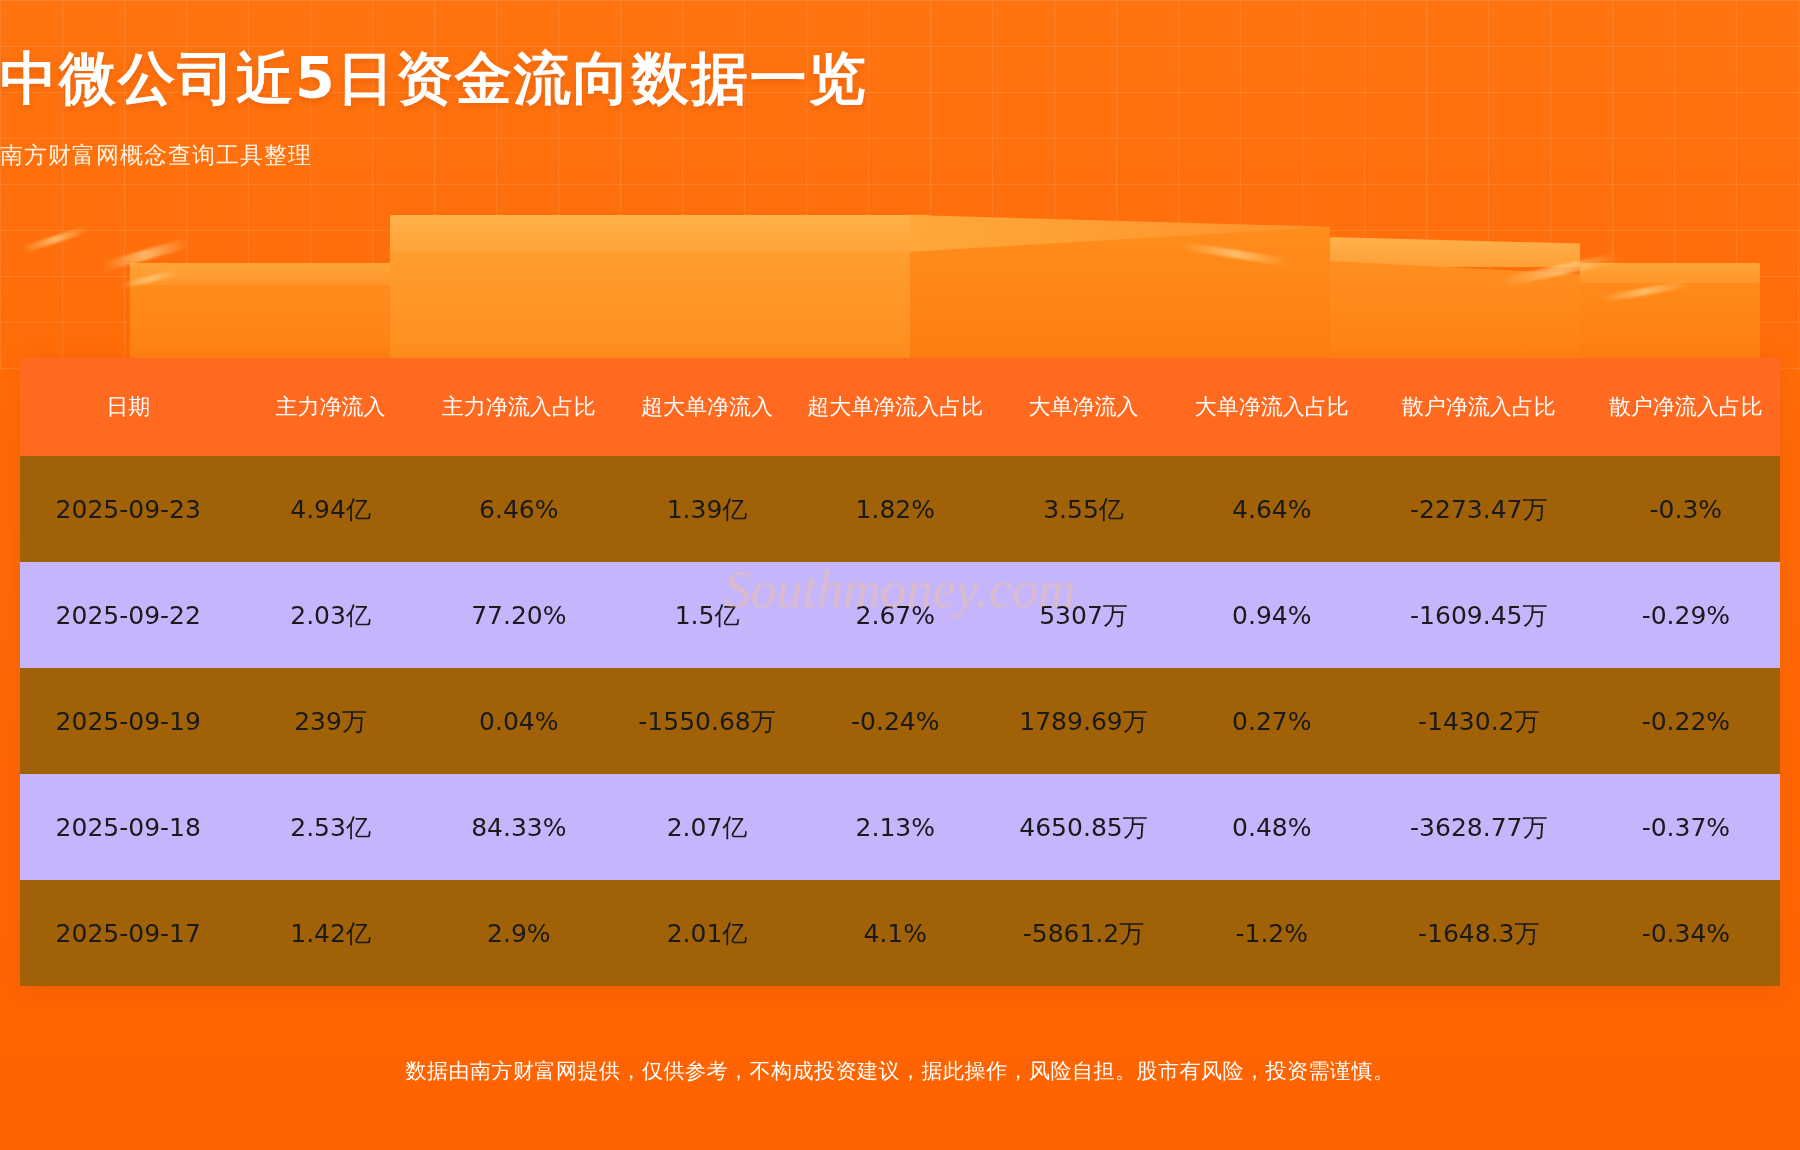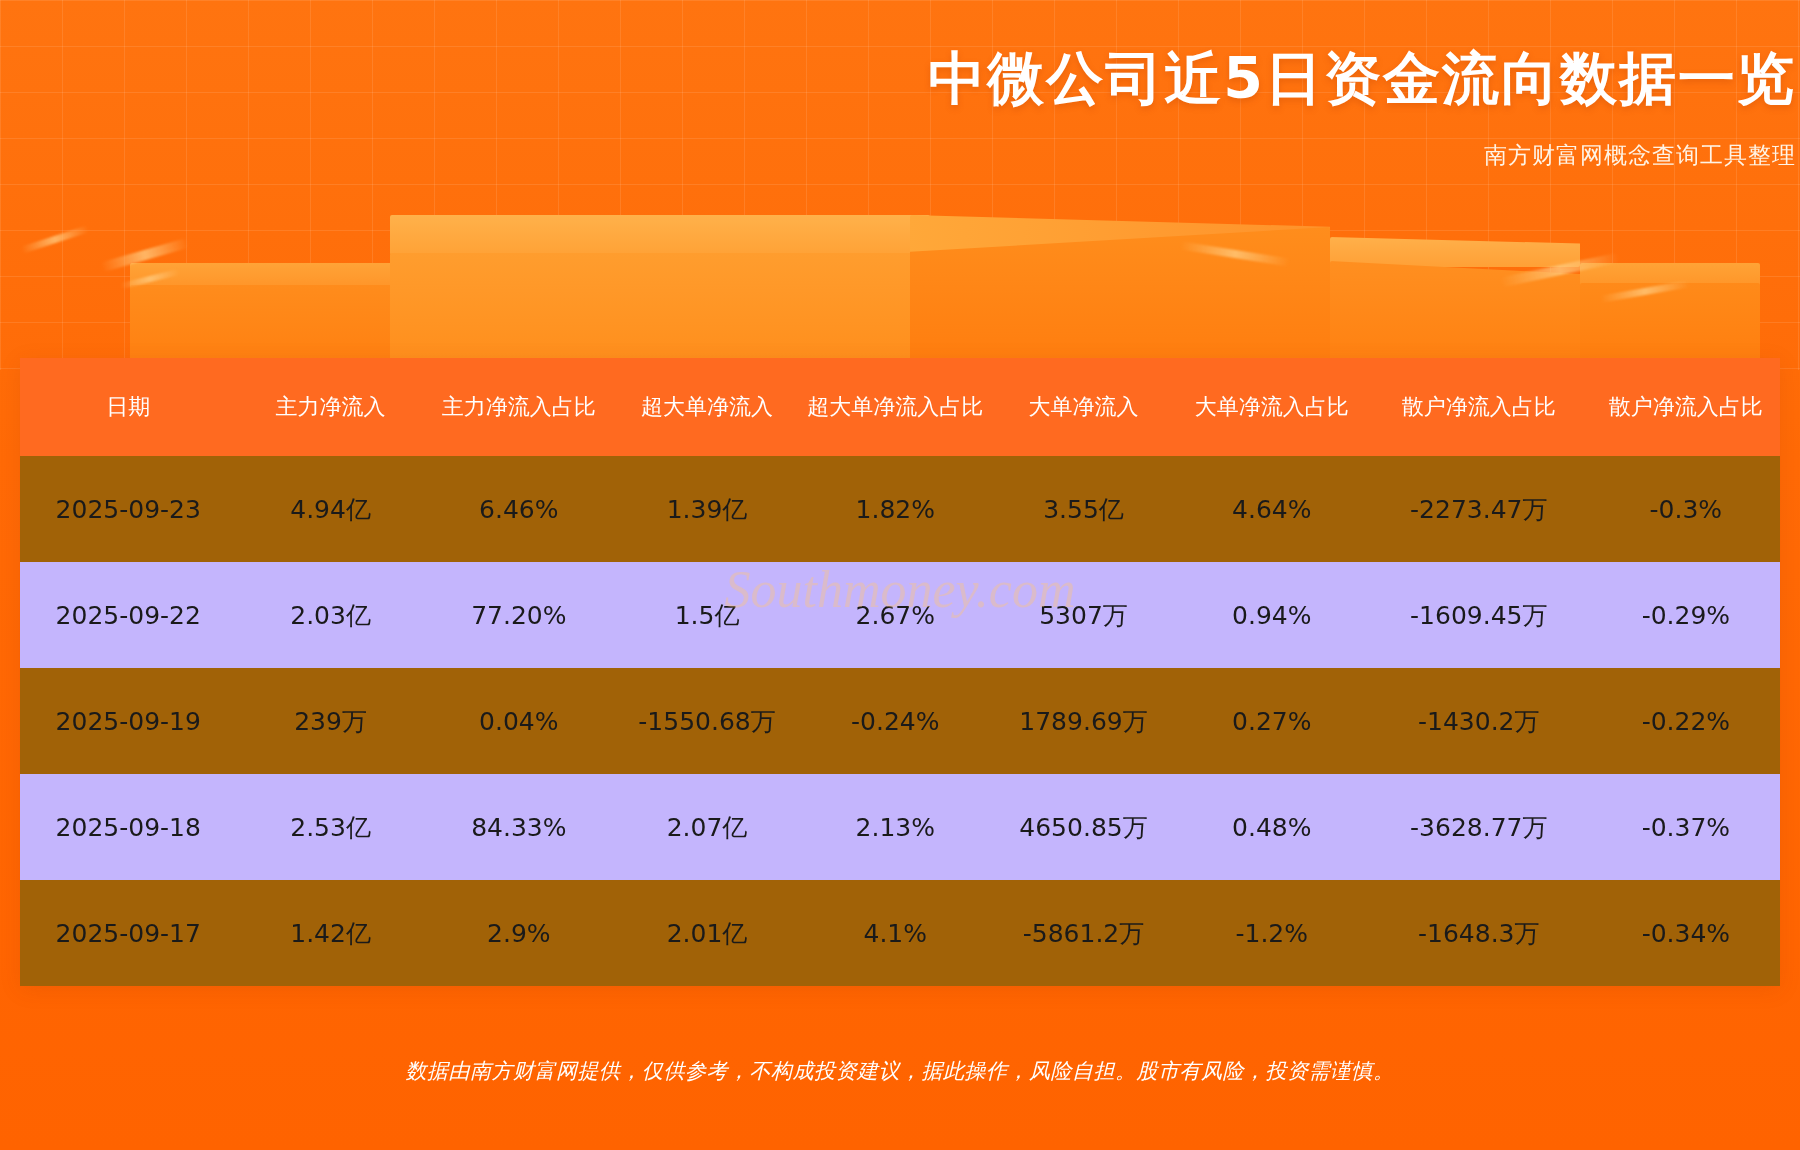--- a/index.html
+++ b/index.html
@@ -115,21 +115,21 @@
   .streak-b { left: 20px;  top: 236px; width: 70px; transform: rotate(-18deg); height: 7px;}
   .streak-c { left: 120px; top: 276px; width: 60px; transform: rotate(-14deg); height: 6px;}
   .streak-d { left: 1500px; top: 265px; width: 120px; transform: rotate(-12deg); }
   .streak-e { left: 1600px; top: 288px; width: 90px; transform: rotate(-10deg); height: 7px;}
   .streak-f { left: 1180px; top: 250px; width: 110px; transform: rotate(9deg); height: 8px;}
 
   
   .hero {
     position: absolute;
     left: 0; top: 0; width: 1796px;
-    text-align: right;
+    text-align: left;
     z-index: 5;
   }
   .hero-title {
     margin: 0;
     padding-top: 46px;
     font-size: 57px;
     font-weight: bold;
     color: #ffffff;
     letter-spacing: 2px;
     line-height: 1.15;
@@ -226,21 +226,20 @@
     top: 1057px;
     width: 1760px;
     text-align: center;
     z-index: 6;
   }
   .footer-text {
     font-size: 21px;
     color: #ffffff;
     letter-spacing: 0.5px;
     font-family: "DejaVu Sans", "Liberation Sans", sans-serif;
-    font-style: italic;
   }
 </style>
 </head>
 <body>
 
 <div class="page">
 
   <div class="grid-overlay"></div>
 
   <div class="podium">

